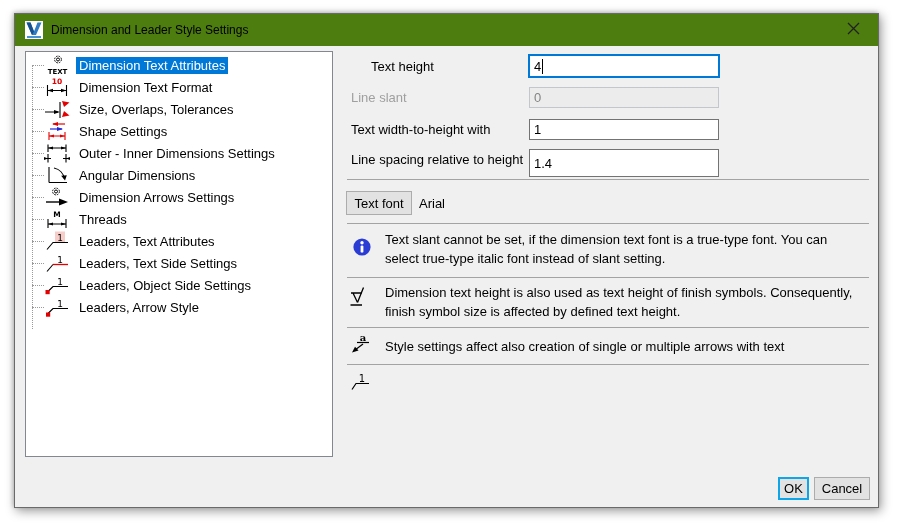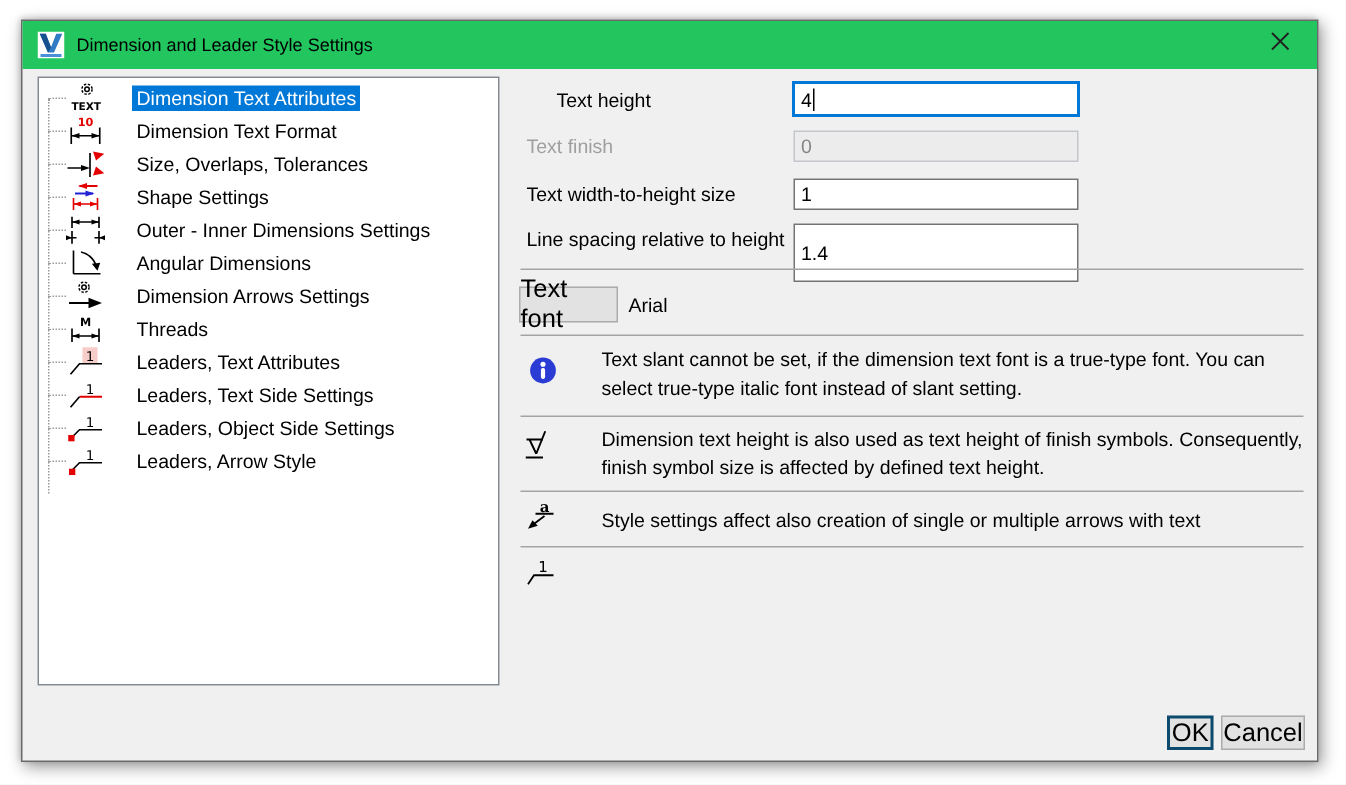--- a/index.html
+++ b/index.html
@@ -8,51 +8,51 @@
     background:#ffffff;
     font-family:"Liberation Sans",sans-serif;
     -webkit-font-smoothing:antialiased;
   }
   .dialog{
     position:absolute;left:14px;top:13px;width:865px;height:495px;
     background:#f0f0f0;border:1px solid #6a6a6a;box-sizing:border-box;
     box-shadow:2px 3px 10px rgba(0,0,0,.40),-1px -1px 4px rgba(0,0,0,.18);
   }
   
-  .titlebar{position:absolute;left:0;top:0;right:0;height:32px;background:#22c55e;
+  .titlebar{position:absolute;left:0;top:0;right:0;height:32px;background:#4d7c0f;
     display:flex;align-items:center;padding-left:10px;box-sizing:border-box;}
   .logo{width:18px;height:18px;flex:0 0 18px;}
   .title{margin-left:8px;font-size:12px;color:#000;white-space:nowrap;}
   .closebtn{position:absolute;right:8px;top:3px;width:34px;height:26px;
     display:flex;align-items:center;justify-content:center;cursor:default;}
   
   .tree{position:absolute;left:10px;top:37px;width:308px;height:406px;background:#fff;
     border:1px solid #82888f;box-sizing:border-box;padding-top:2px;overflow:hidden;}
   .vguide{position:absolute;left:6px;top:13px;height:264px;width:0;border-left:1px dotted #9a9a9a;}
   .trow{position:relative;height:22px;display:flex;align-items:center;padding-left:6px;white-space:nowrap;}
   .stub{width:12px;height:0;border-top:1px dotted #9a9a9a;flex:0 0 12px;}
   .ticon{width:26px;height:20px;flex:0 0 26px;display:flex;align-items:center;justify-content:center;text-align:center;}
   .ticon svg{display:block;}
-  .tlabel{margin-left:18px;padding:1px 3px;font-size:13px;color:#000;}
+  .tlabel{margin-left:6px;padding:1px 3px;font-size:13px;color:#000;}
   .trow.selected .tlabel{background:#0078d7;color:#fff;}
   
   .flabel{position:absolute;font-size:13px;color:#000;display:flex;align-items:center;}
   .flabel.dis{color:#9f9f9f;}
   .finput{position:absolute;box-sizing:border-box;background:#fff;border:1px solid #737373;
     padding:0 4px;display:flex;align-items:center;font-size:13px;color:#000;}
   .finput.focused{border:2px solid #0078d7;}
   .finput.disabled{background:#ececec;border:1px solid #c3c7cb;color:#848484;}
   .caret{width:1px;height:15px;background:#000;margin-left:1px;}
   .sep{position:absolute;left:332px;width:522px;height:1px;background:#a3a3a3;}
   .pushbtn{position:absolute;box-sizing:border-box;background:#e2e2e2;border:1px solid #acacac;
-    display:flex;align-items:center;justify-content:center;font-size:17px;color:#000;}
-  .pushbtn.default{border:2px solid #0c4a6e;}
+    display:flex;align-items:center;justify-content:center;font-size:13px;color:#000;}
+  .pushbtn.default{border:2px solid #0ea5e9;}
   .fontname{position:absolute;font-size:13px;color:#000000;display:flex;align-items:center;}
   .nicon{position:absolute;display:flex;align-items:center;justify-content:center;}
-  .ntext{position:absolute;left:386px;width:472px;font-size:13px;line-height:19px;color:#000;}
+  .ntext{position:absolute;left:370px;width:472px;font-size:13px;line-height:19px;color:#000;}
 </style>
 </head>
 <body>
 
 <div class="dialog">
 
   <div class="titlebar">
     <span class="logo">
       <svg viewBox="0 0 18 18" width="18" height="18">
         <rect x="0" y="0" width="18" height="18" fill="#ffffff"></rect>
@@ -212,32 +212,32 @@
       <span class="tlabel">Leaders, Arrow Style</span>
     </div>
   </div>
 
   <div class="flabel" style="left:356px;top:40px;height:24px;">Text height</div>
   <div class="finput focused" style="left:513px;top:40px;width:192px;height:24px;">
     <span>4</span>
     <span class="caret"></span>
   </div>
 
-  <div class="flabel dis" style="left:336px;top:73px;height:21px;">Text finish</div>
+  <div class="flabel dis" style="left:336px;top:73px;height:21px;">Line slant</div>
   <div class="finput disabled" style="left:514px;top:73px;width:190px;height:21px;">
     <span>0</span>
   </div>
 
-  <div class="flabel" style="left:336px;top:105px;height:21px;">Text width-to-height size</div>
+  <div class="flabel" style="left:336px;top:105px;height:21px;">Text width-to-height with</div>
   <div class="finput" style="left:514px;top:105px;width:190px;height:21px;">
     <span>1</span>
   </div>
 
   <div class="flabel" style="left:336px;top:135px;height:21px;">Line spacing relative to height</div>
-  <div class="finput" style="left:514px;top:135px;width:190px;height:39px;">
+  <div class="finput" style="left:514px;top:135px;width:190px;height:28px;">
     <span>1.4</span>
   </div>
 
   <div class="sep" style="top:165px;"></div>
 
   <div class="pushbtn" style="left:331px;top:177px;width:66px;height:24px;">Text font</div>
   <div class="fontname" style="left:404px;top:177px;height:24px;">Arial</div>
 
   <div class="sep" style="top:209px;"></div>
 

